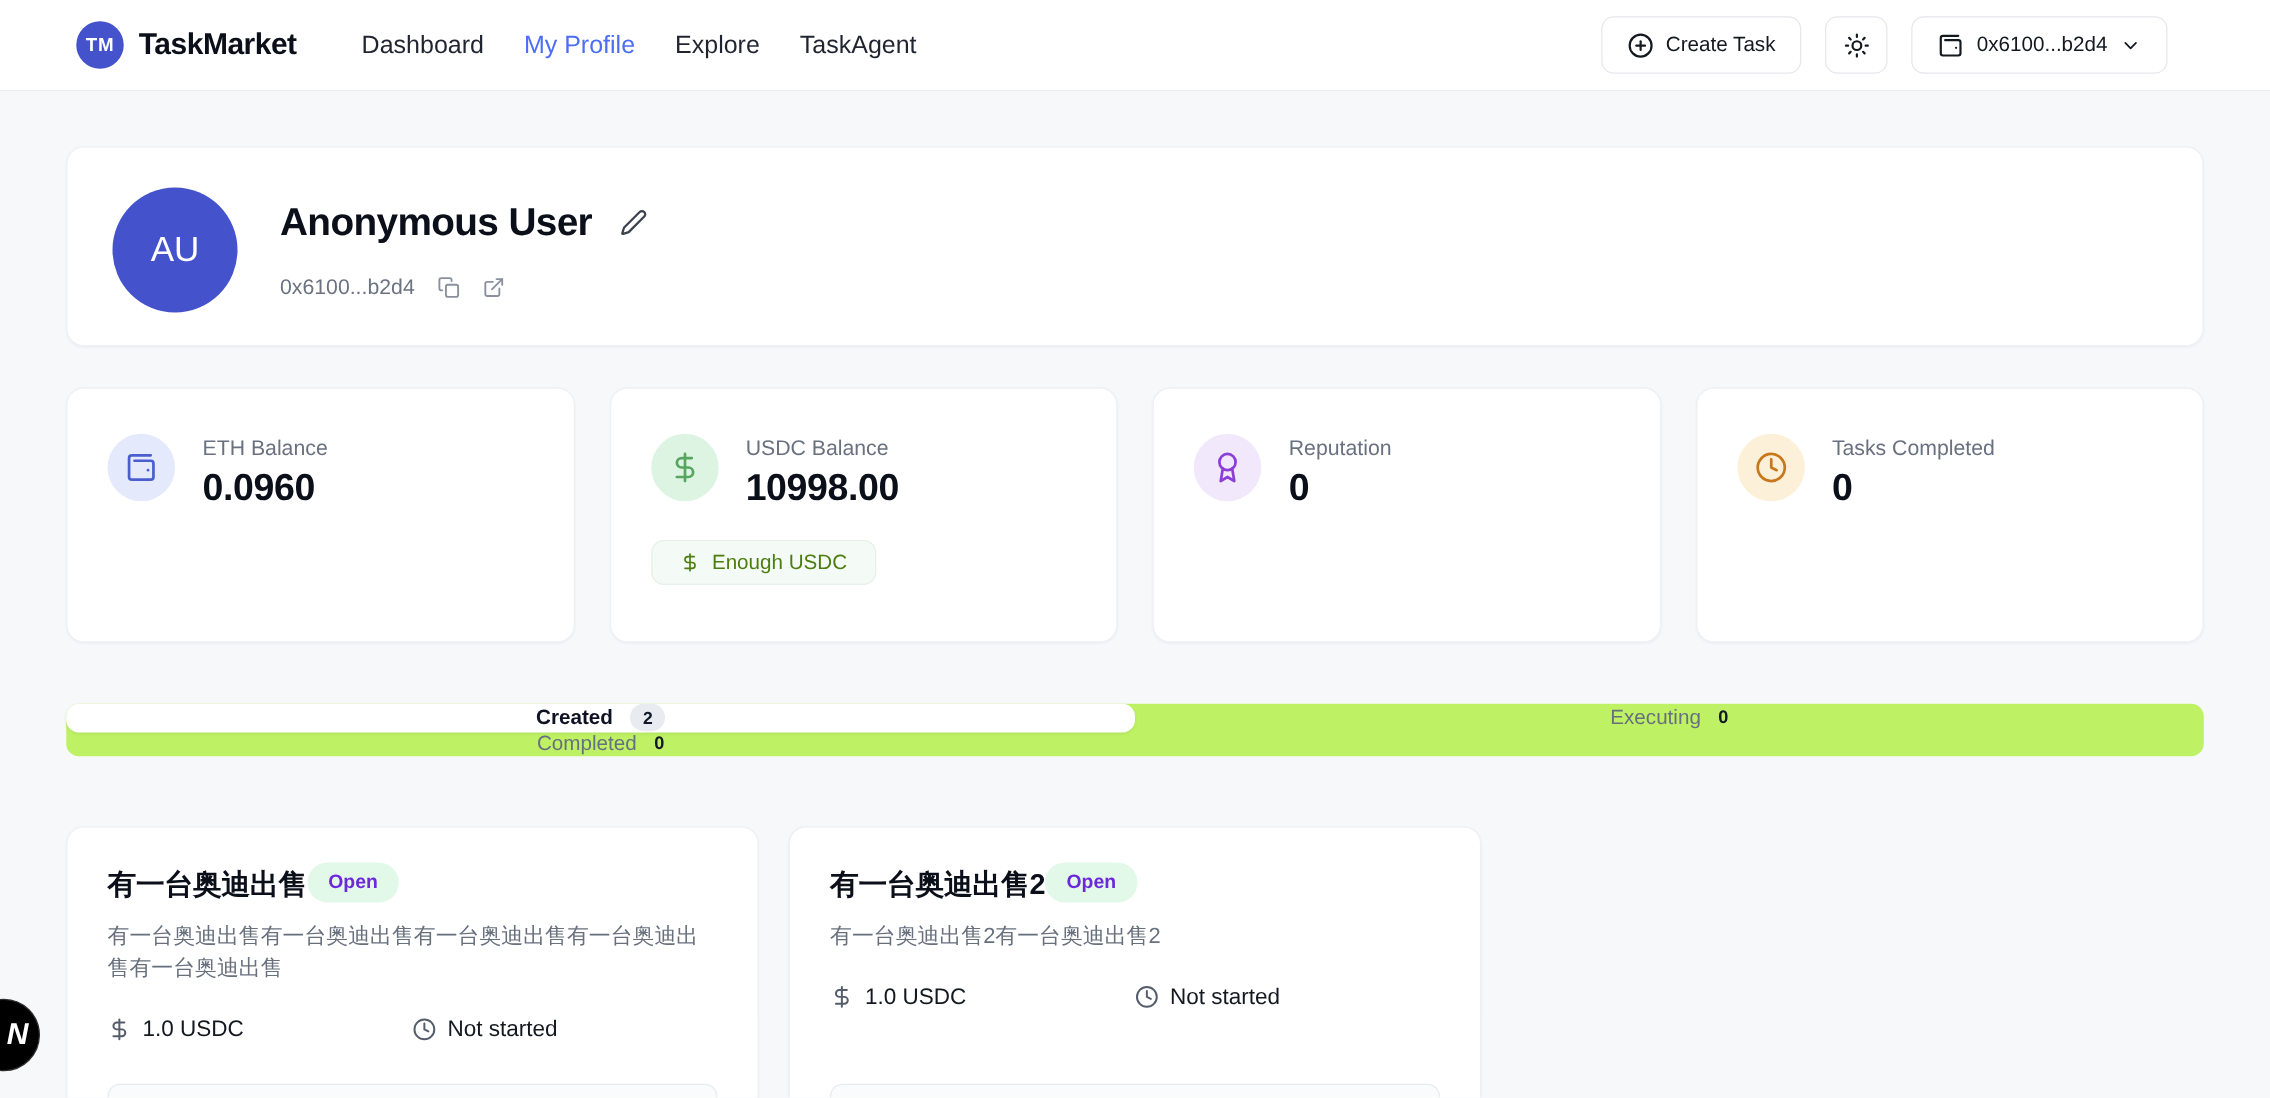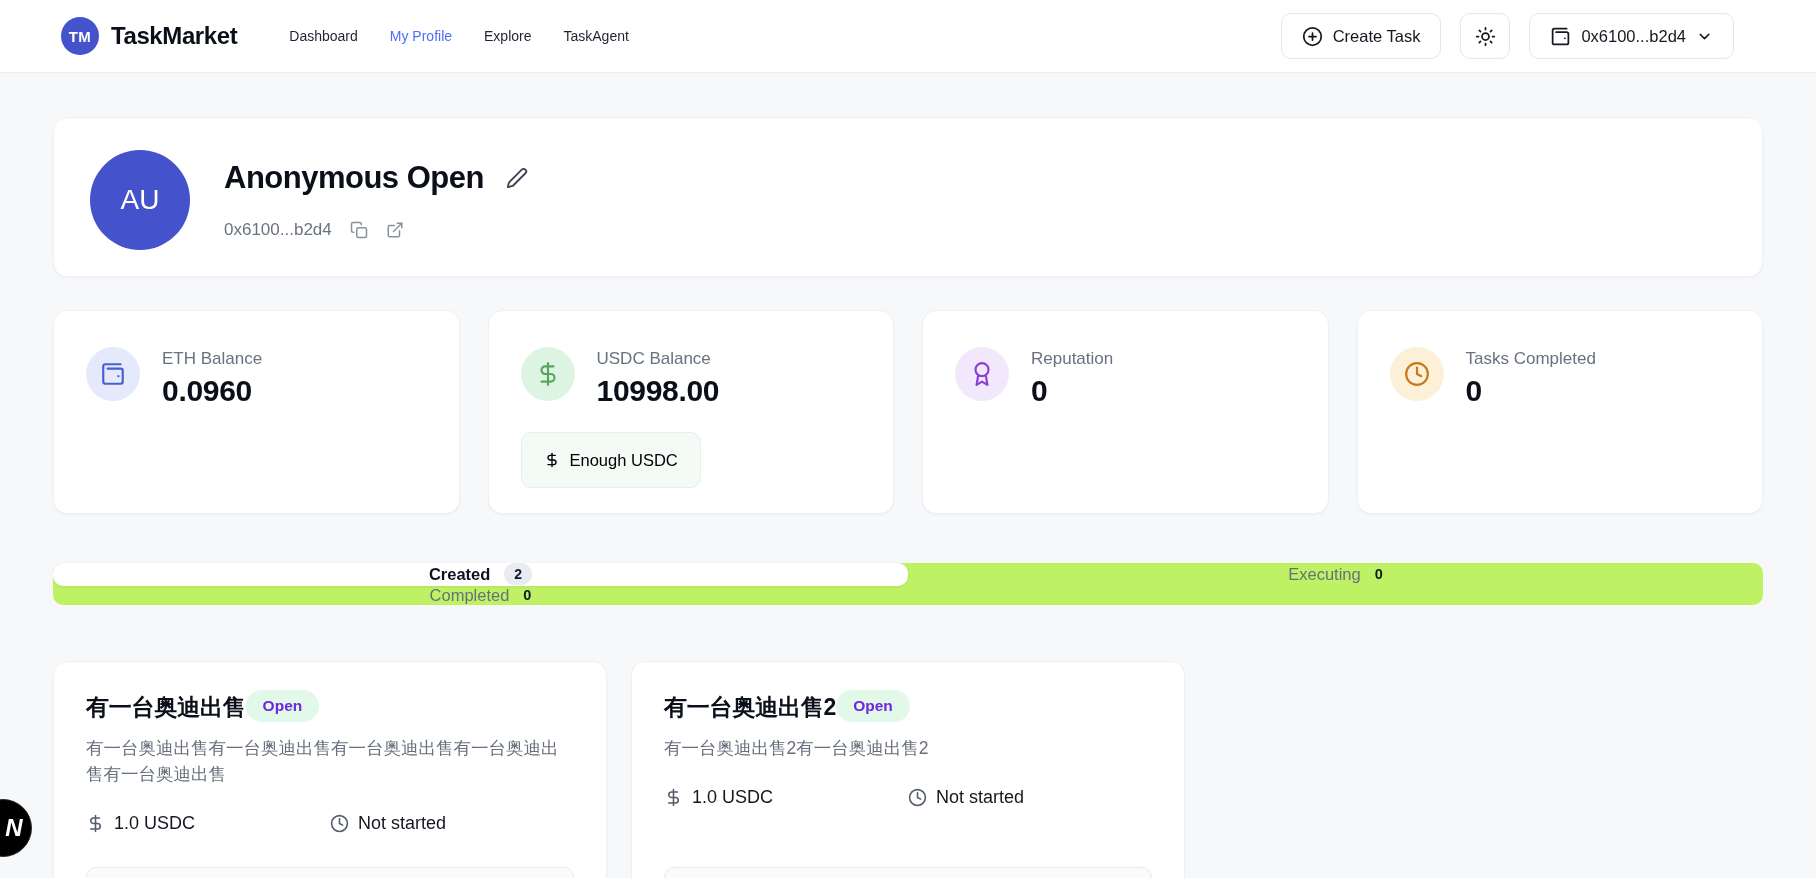--- a/index.html
+++ b/index.html
@@ -16,21 +16,21 @@
     display:flex; align-items:center; padding:0 82px 0 61px;
   }
   .brand-group { display:flex; align-items:center; gap:12px; }
   .logo-circle {
     width:38px; height:38px; border-radius:50%; background:#4452cc;
     color:#fff; font-size:15px; font-weight:bold;
     display:flex; align-items:center; justify-content:center; letter-spacing:.5px;
   }
   .brand-name { font-size:24px; font-weight:bold; letter-spacing:-.4px; }
   .nav-links { display:flex; gap:32px; margin-left:52px; }
-  .nav-link { font-size:14px; color:#1f2430; text-decoration:none; font-weight:500; cursor:pointer; }
+  .nav-link { font-size:20px; color:#1f2430; text-decoration:none; font-weight:500; cursor:pointer; }
   .nav-link.active { color:#4c6ef5; }
   .nav-right { margin-left:auto; display:flex; align-items:center; gap:19px;justify-content:center; }
   .btn {
     display:flex; align-items:center; gap:10px; height:46px;
     background:#fff; border:1px solid #e5e7eb; border-radius:10px;
     font-size:16.5px; font-weight:500; color:#14181f; padding:0 20px; cursor:pointer;
     font-family:inherit;
   }
   .btn-square { width:50px; justify-content:center; padding:0; }
   .btn svg { flex:none; }
@@ -69,22 +69,22 @@
   }
   .ic svg { width:26px; height:26px; }
   .ic-blue   { background:#e4e9fc; color:#4a5ed0; }
   .ic-green  { background:#def4e3; color:#57a55f; }
   .ic-purple { background:#f1e8fb; color:#8b3fd6; }
   .ic-orange { background:#fdf0d9; color:#c87818; }
   .stat-label { font-size:17px; color:#697080; padding-top:2px; }
   .stat-value { font-size:30px; font-weight:bold; letter-spacing:-.3px; margin-top:5px; }
   .chip {
     margin-top:24px; margin-left:0; display:inline-flex; align-items:center; gap:10px;
-    height:56px; padding:0 22px; border-radius:10px;
-    background:#f4faf5; border:1px solid #e6efe8; color:#000000; font-size:16.5px;
+    height:36px; padding:0 22px; border-radius:10px;
+    background:#f4faf5; border:1px solid #e6efe8; color:#4d7c0f; font-size:16.5px;
   }
 
   
   .tabs {
     margin-top:49px; height:42px; background:#bef264; border-radius:10px;
     display:grid; grid-template-columns:repeat(2,1fr);
   }
   .tab {
     display:flex; align-items:center; justify-content:center; gap:14px;
     font-size:16.5px; color:#68707e; cursor:pointer; border-radius:10px;
@@ -192,21 +192,21 @@
     </button>
   </div>
 </header>
 
 <main class="container">
 
   <section class="card profile-card">
     <div class="avatar">AU</div>
     <div class="profile-info">
       <div class="name-row">
-        <h1 class="profile-name">Anonymous Open</h1>
+        <h1 class="profile-name">Anonymous User</h1>
         <button class="icon-ghost">
           <span>
             <svg width="22" height="22" viewBox="0 0 24 24" fill="none" stroke="currentColor" stroke-width="2" stroke-linecap="round" stroke-linejoin="round">
                 <path d="M21.174 6.812a1 1 0 0 0-3.986-3.987L3.842 16.174a2 2 0 0 0-.5.83l-1.321 4.352a.5.5 0 0 0 .623.622l4.353-1.32a2 2 0 0 0 .83-.497z"></path>
               </svg>
           </span>
         </button>
       </div>
       <div class="addr-row">
         <span class="addr-text">0x6100...b2d4</span>

